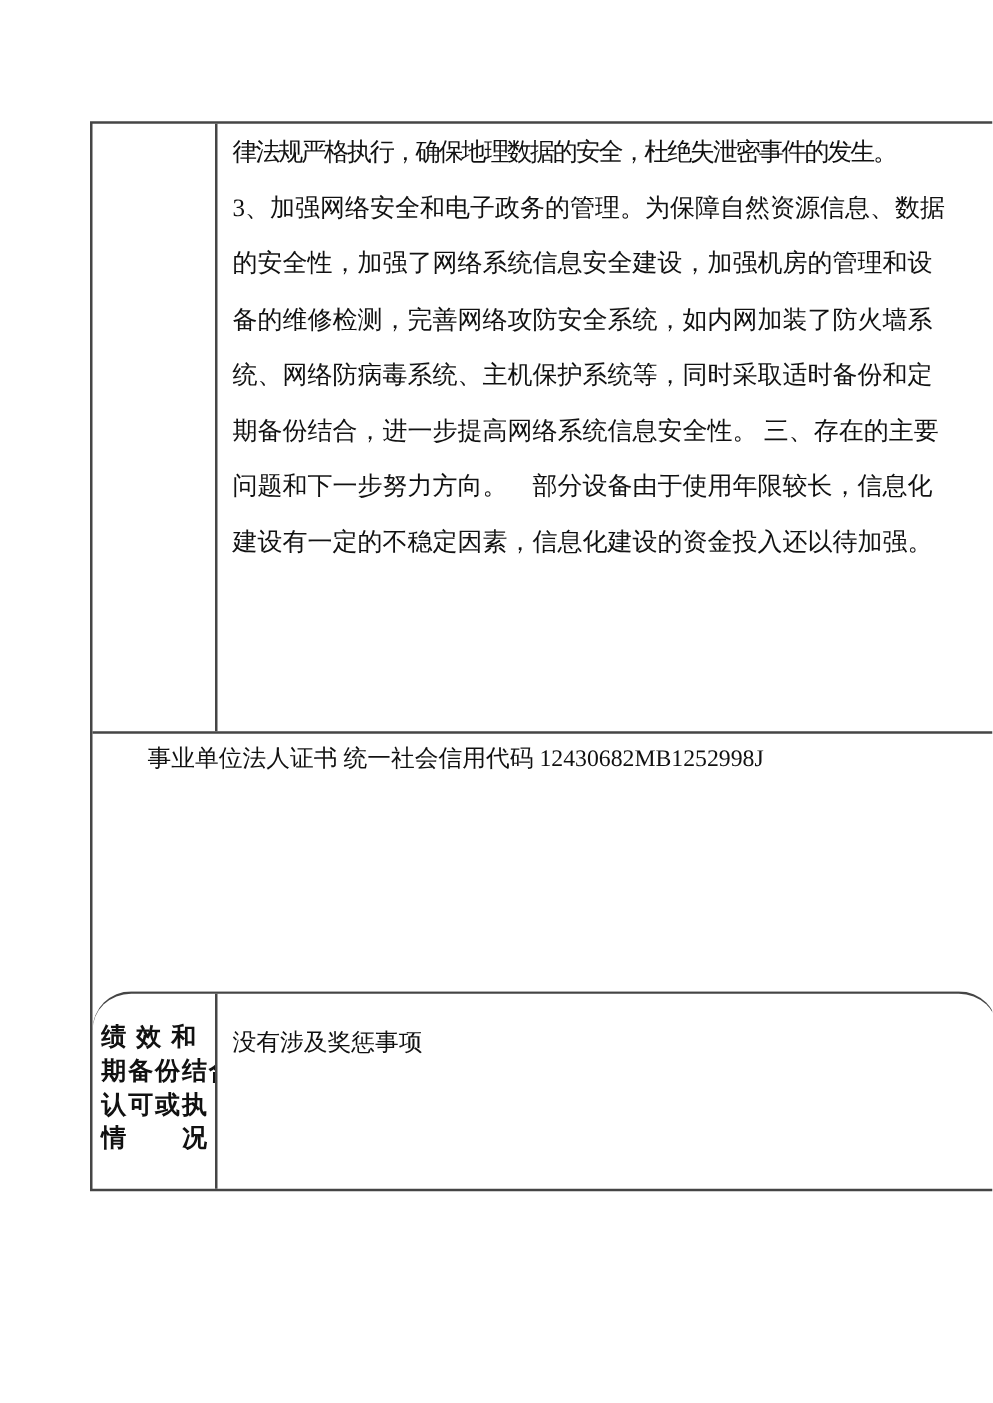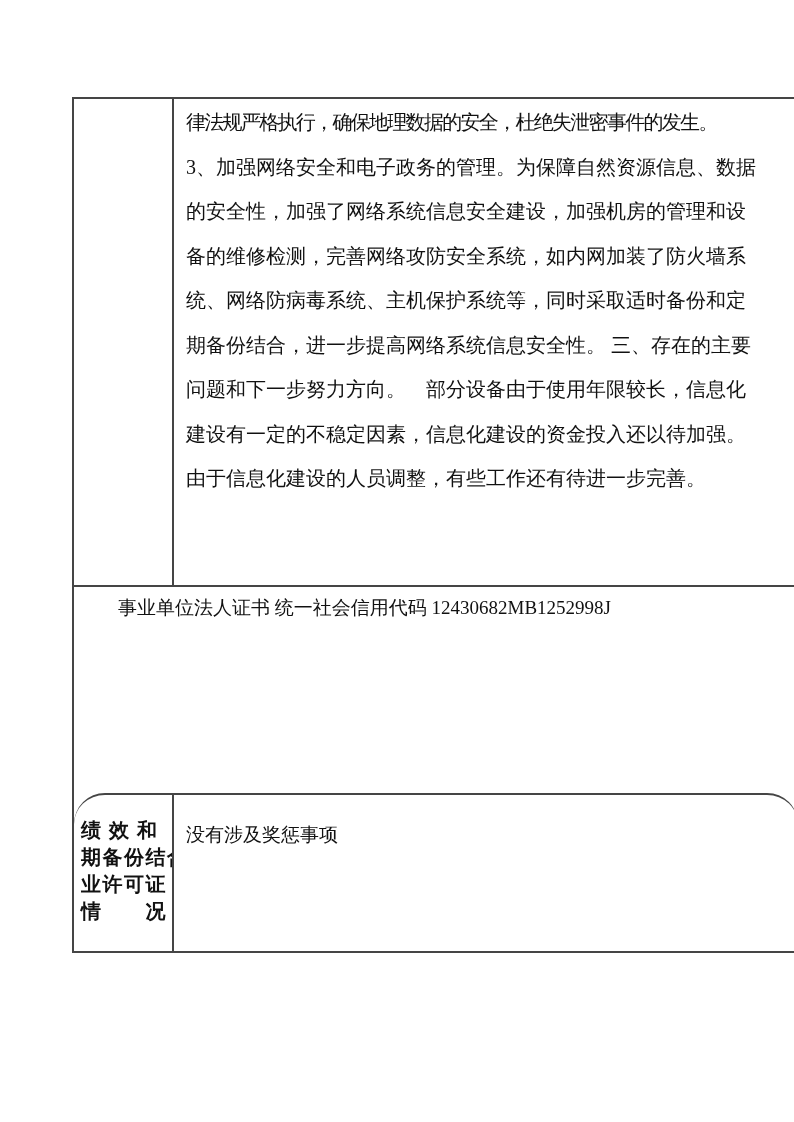--- a/index.html
+++ b/index.html
@@ -94,36 +94,35 @@
       <div class="label-cell"></div>
       <div class="content-cell">
         <div class="text-line tight">律法规严格执行，确保地理数据的安全，杜绝失泄密事件的发生。</div>
         <div class="text-line">3、加强网络安全和电子政务的管理。为保障自然资源信息、数据</div>
         <div class="text-line">的安全性，加强了网络系统信息安全建设，加强机房的管理和设</div>
         <div class="text-line">备的维修检测，完善网络攻防安全系统，如内网加装了防火墙系</div>
         <div class="text-line">统、网络防病毒系统、主机保护系统等，同时采取适时备份和定</div>
         <div class="text-line">期备份结合，进一步提高网络系统信息安全性。 三、存在的主要</div>
         <div class="text-line">问题和下一步努力方向。　部分设备由于使用年限较长，信息化</div>
         <div class="text-line">建设有一定的不稳定因素，信息化建设的资金投入还以待加强。</div>
-        <div class="text-line">由于信息化建设的人员调整，有些工作还有待进一步完善。</div>
       </div>
     </div>
 
     <div class="t-row row2">
       <div class="content-cell">
         <div class="cell-text">事业单位法人证书 统一社会信用代码 12430682MB1252998J</div>
       </div>
     </div>
 
     <div class="t-row row3">
       <div class="label-cell">
         <div class="label-block">
           <div class="label-line">绩 效 和</div>
           <div class="label-line">期备份结合</div>
-          <div class="label-line">业许可证</div>
+          <div class="label-line">认可或执</div>
           <div class="label-line">情　　况</div>
         </div>
       </div>
       <div class="content-cell">
         <div class="cell-text">没有涉及奖惩事项</div>
       </div>
     </div>
 
   </div>
 </div>

